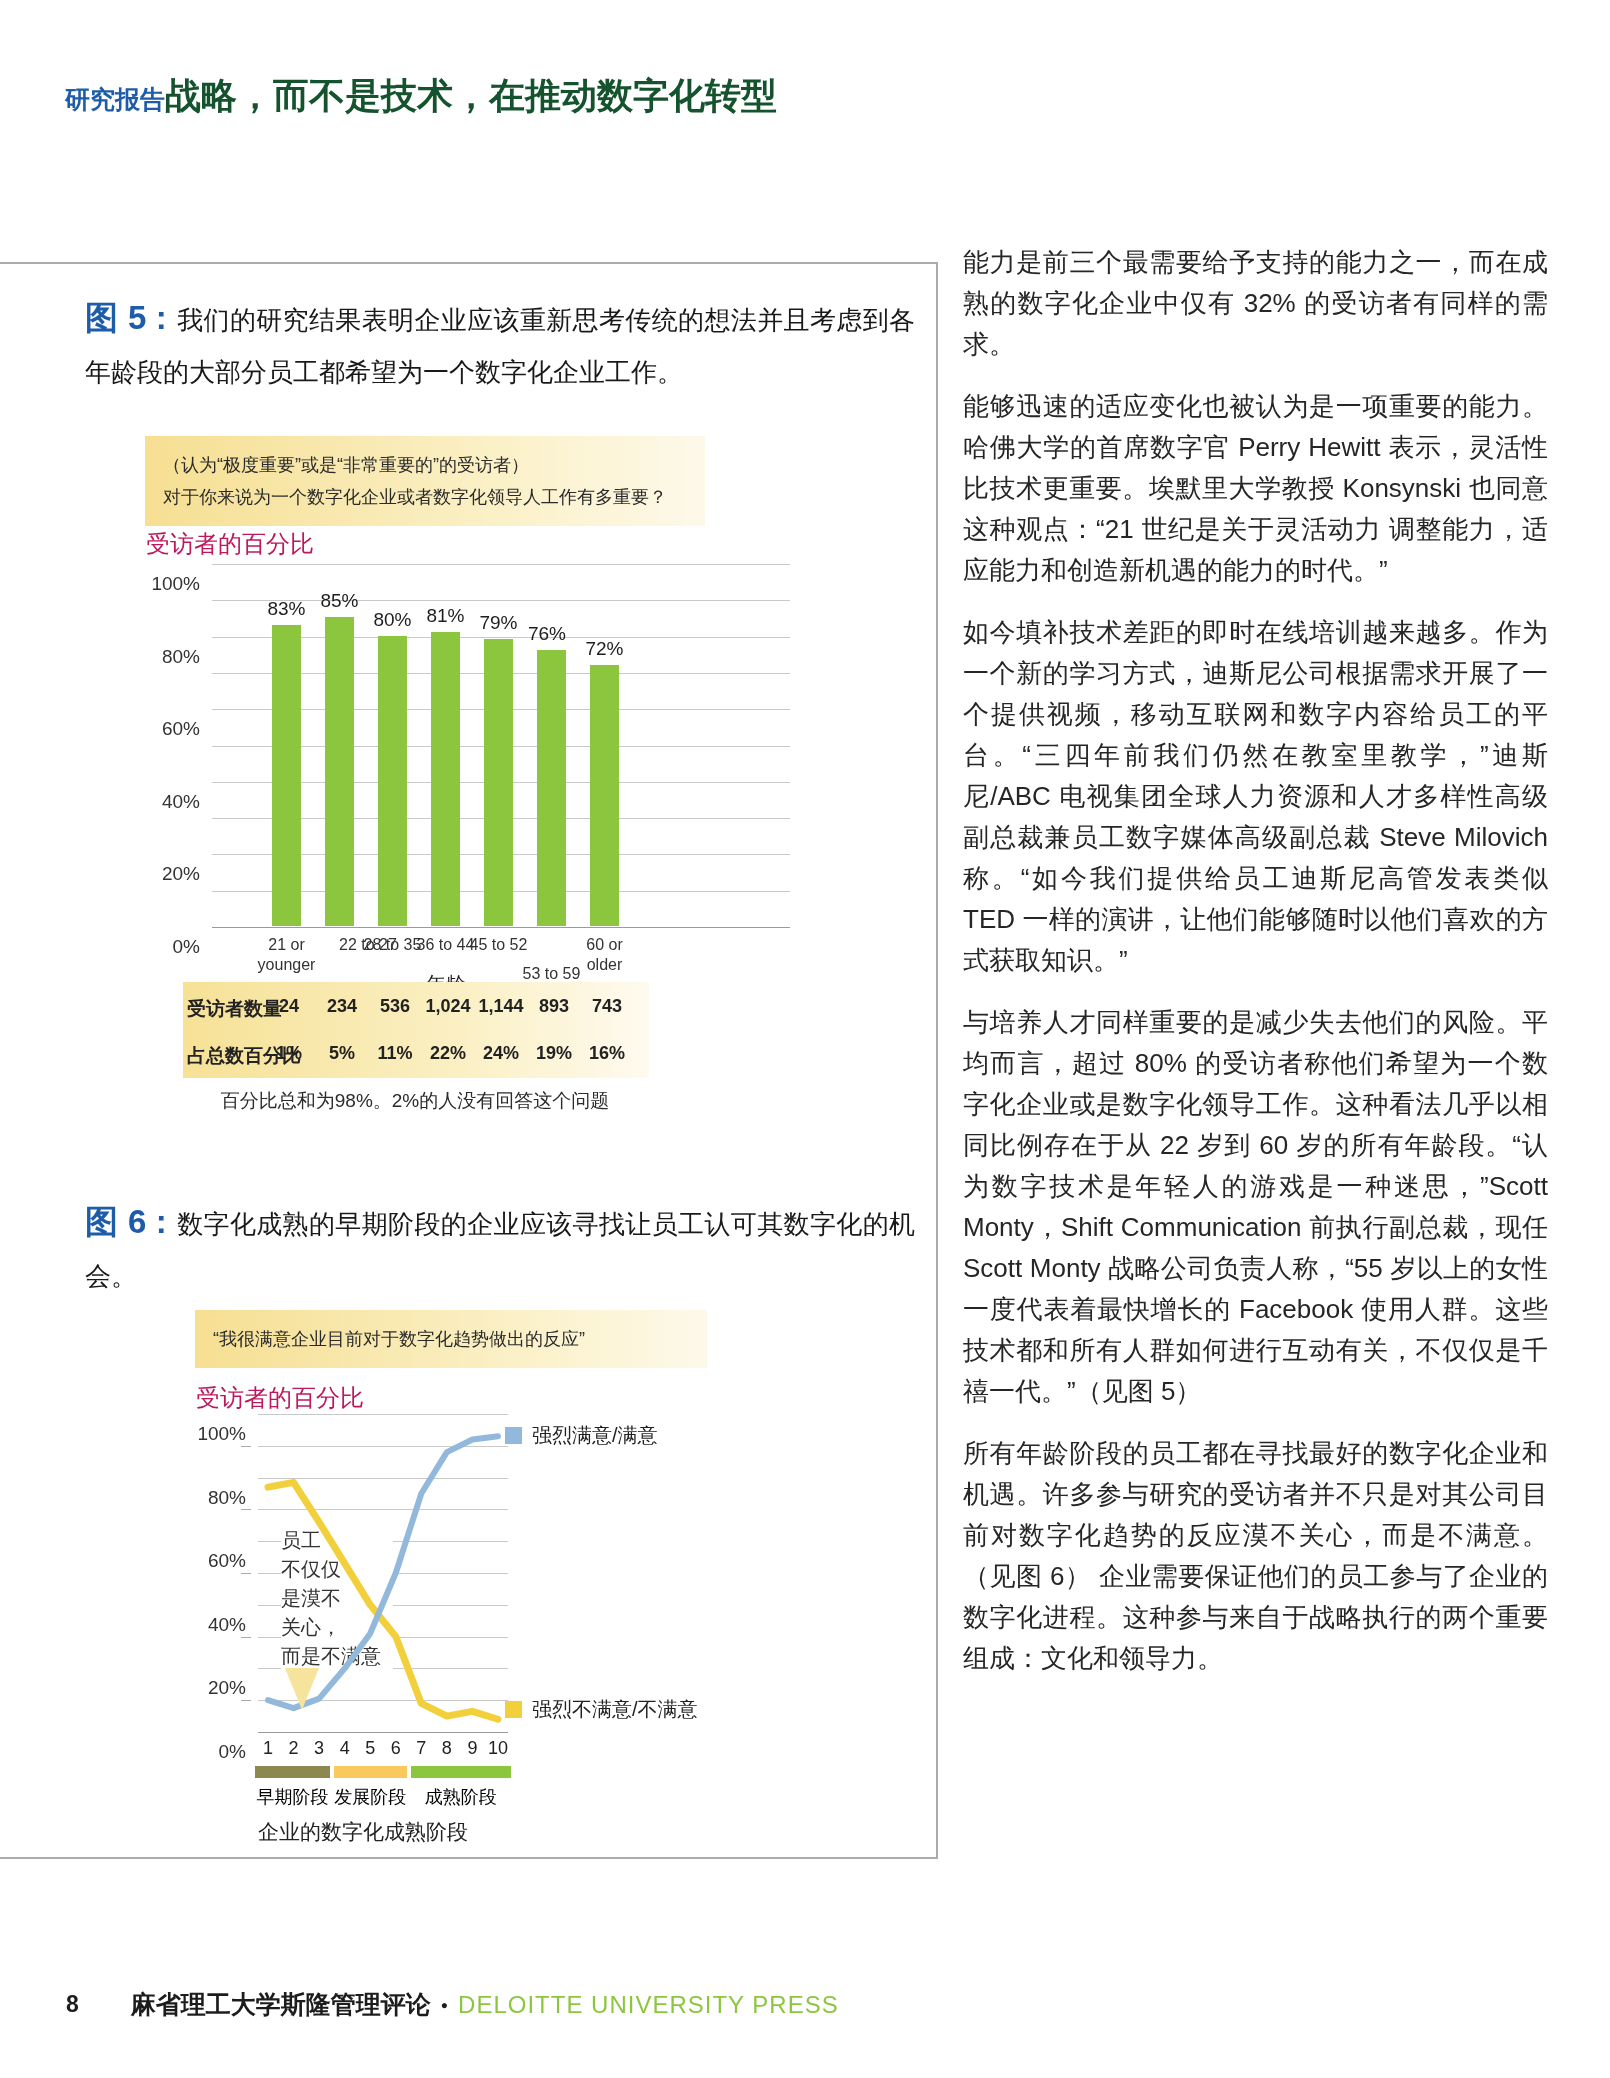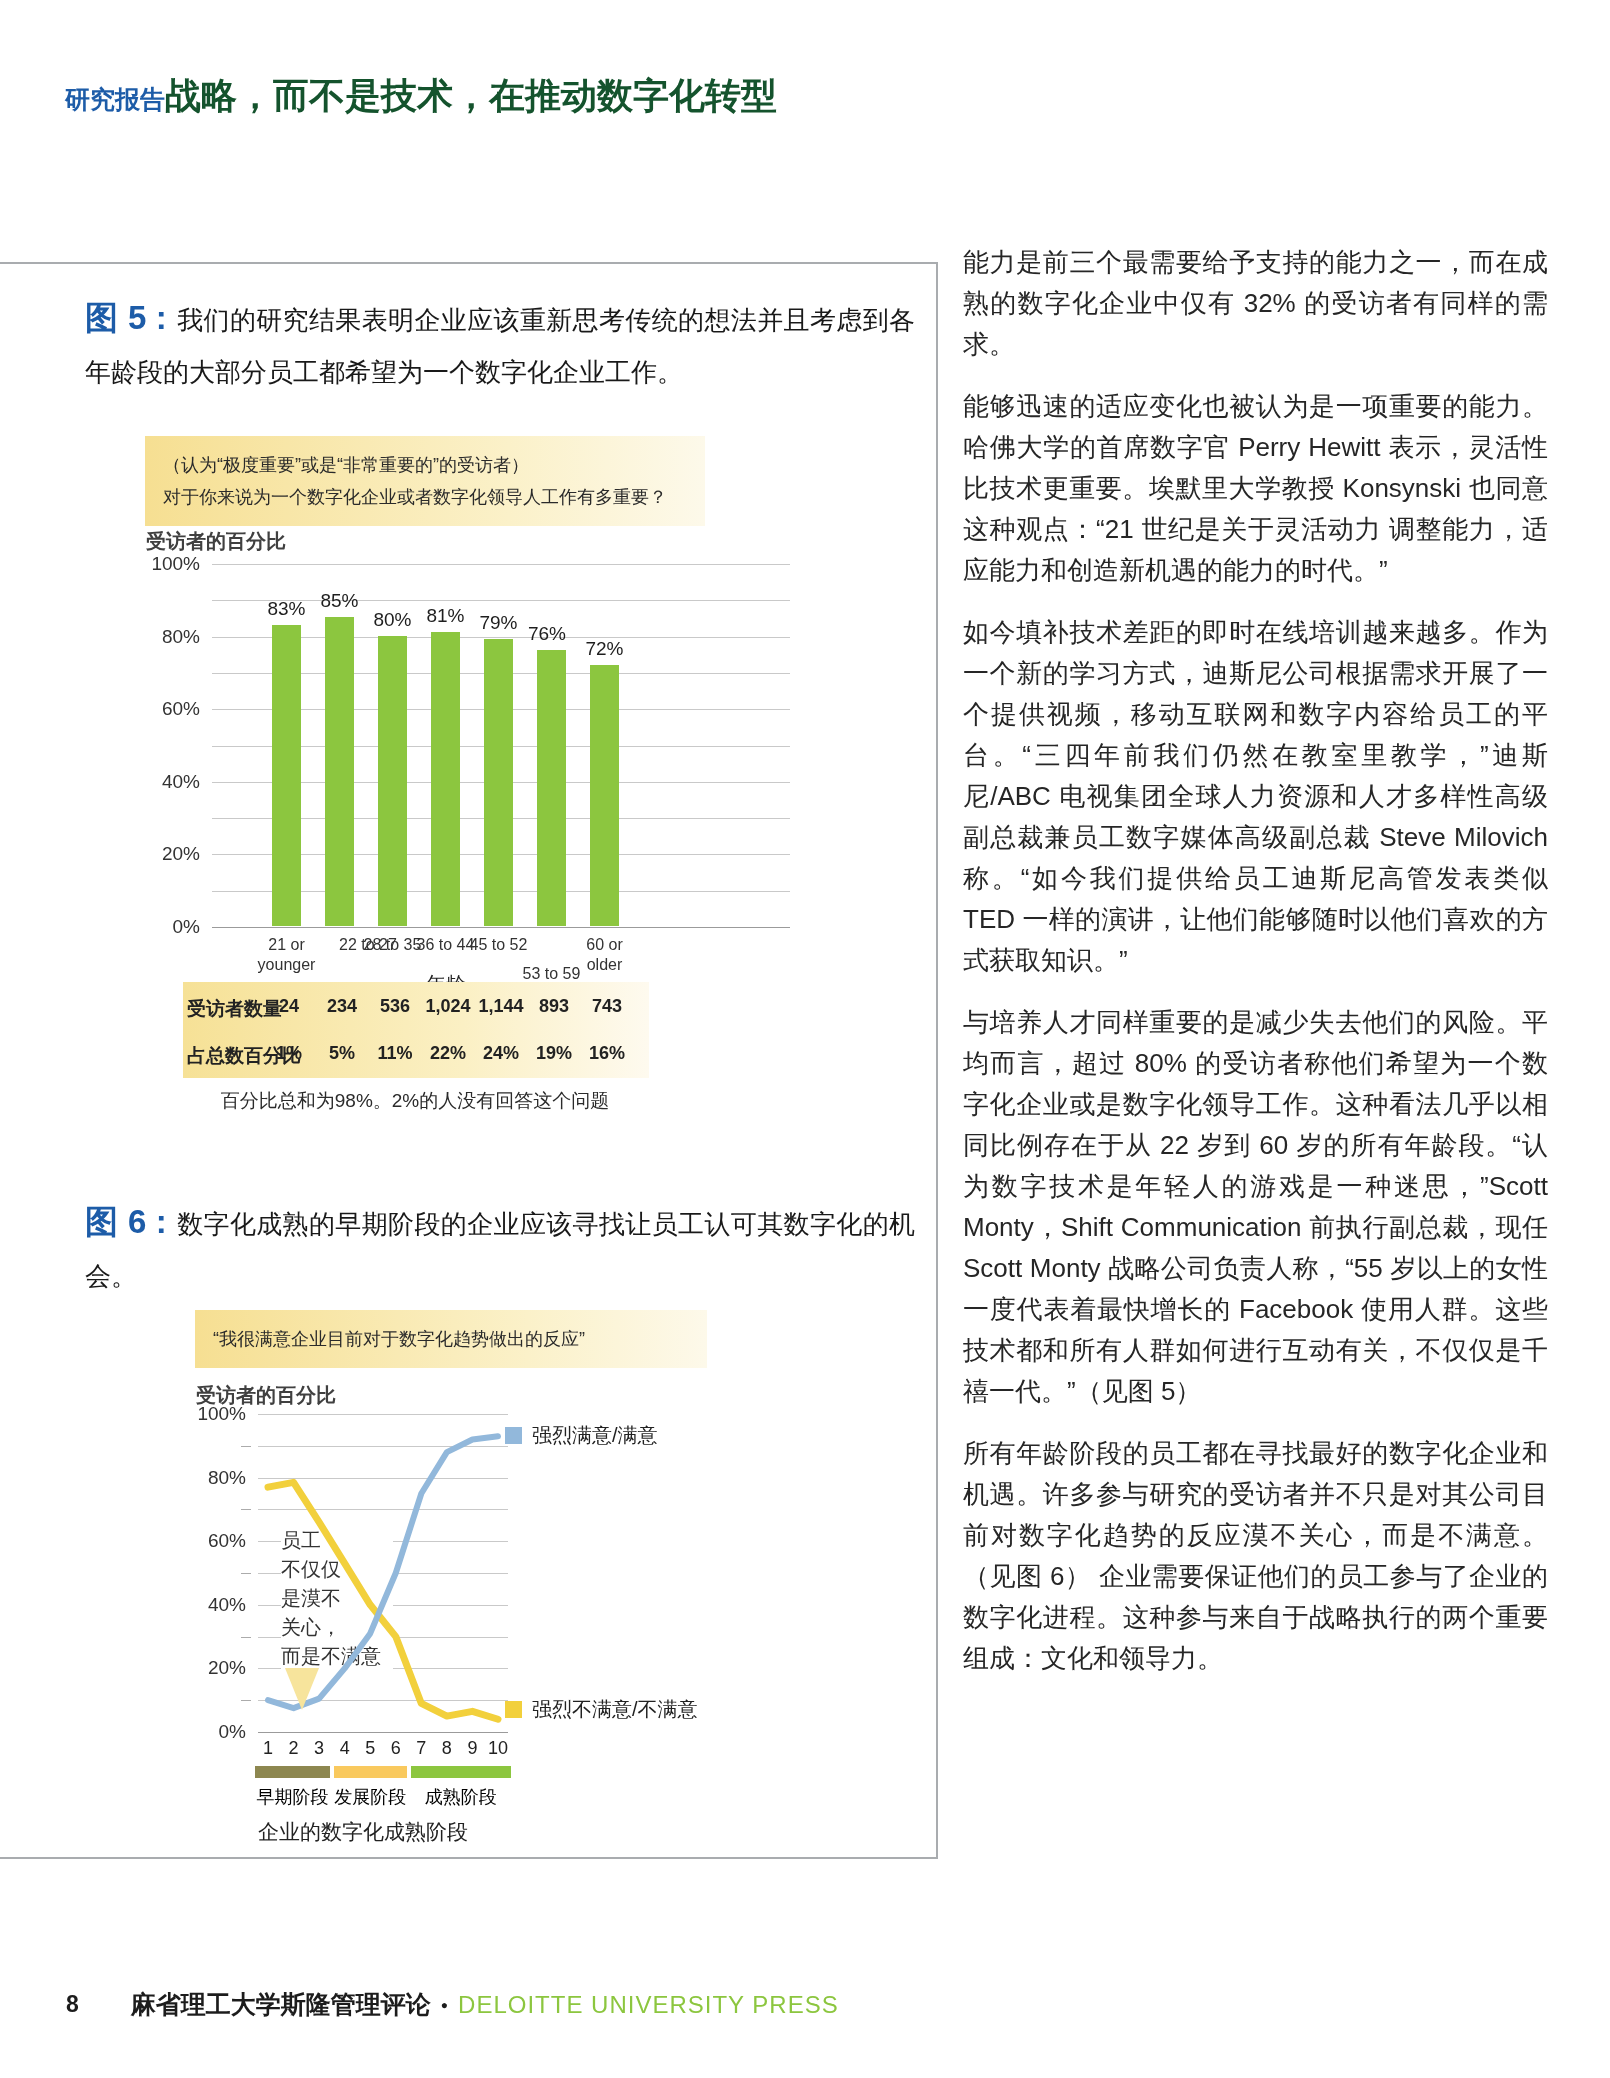--- a/index.html
+++ b/index.html
@@ -13,28 +13,28 @@
   .panel{position:absolute;left:0;top:262px;width:936px;height:1593px;
          border-top:2px solid #a9acaf;border-right:2px solid #a9acaf;border-bottom:2px solid #a9acaf;}
   .figcap{position:absolute;left:85px;width:830px;font-size:26px;line-height:52px;color:#191919;text-align:justify;}
   .figcap .figlabel{color:#1d5ca8;font-weight:bold;font-size:33px;margin-right:10px;}
   #figcap5{top:28px;}
   #figcap6{top:932px;}
   .qbox{position:absolute;background:linear-gradient(90deg,#f6df92,#fbf1c9 65%,#fdf9ea);
         font-size:18px;line-height:32px;color:#2a2a2a;padding:13px 18px;white-space:nowrap;}
   #qbox5{left:145px;top:172px;width:524px;}
   #qbox6{left:195px;top:1046px;width:476px;}
-  .axlab{position:absolute;font-size:20px;color:#404040;font-weight:bold;}
+  .axlab{position:absolute;font-size:24px;color:#be185d;}
   #axlab5{left:146px;top:264px;}
   #axlab6{left:196px;top:1118px;}
   
   #bar-chart{position:absolute;left:212px;top:300px;width:578px;height:363px;}
   #line-chart{position:absolute;left:258px;top:1150px;width:250px;height:318px;}
   .gridline{position:absolute;left:0;right:0;height:1px;background:#c9c9c9;}
-  .ytick{position:absolute;left:-72px;width:60px;text-align:right;font-size:19px;color:#333;}
+  .ytick{position:absolute;left:-72px;width:60px;text-align:right;font-size:19px;color:#333;margin-top:20px;}
   .bar{position:absolute;bottom:1px;width:29px;}
   .barval{position:absolute;width:70px;text-align:center;font-size:19px;color:#1e1e1e;}
   .xcat{position:absolute;top:371px;width:76px;text-align:center;font-size:16px;line-height:20px;color:#333;white-space:pre-line;}
   #xtitle5{position:absolute;left:194px;top:407px;width:80px;text-align:center;font-size:20px;color:#222;}
   
   #resp-table{position:absolute;left:183px;top:718px;width:466px;height:96px;
               background:linear-gradient(90deg,#f6e196,#fbf0c4 60%,#fefaef);}
   .tbl-label{position:absolute;left:4px;font-size:19px;font-weight:600;color:#222;white-space:nowrap;}
   #tbl-label1{top:14px;} #tbl-label2{top:61px;}
   .tcell{position:absolute;width:80px;text-align:center;font-size:18px;font-weight:600;color:#222;}

